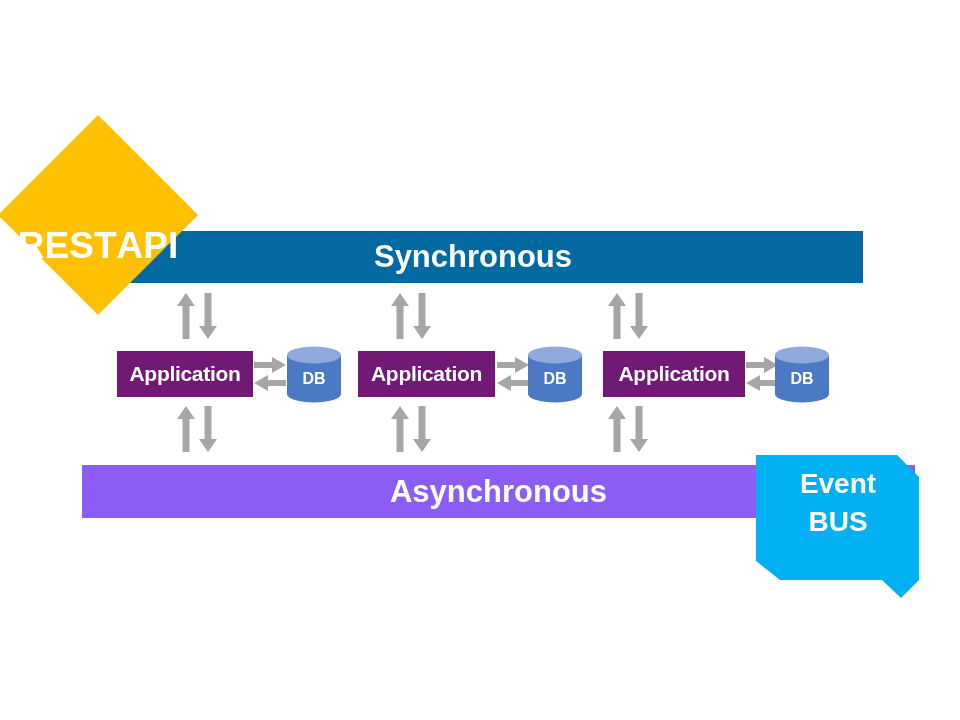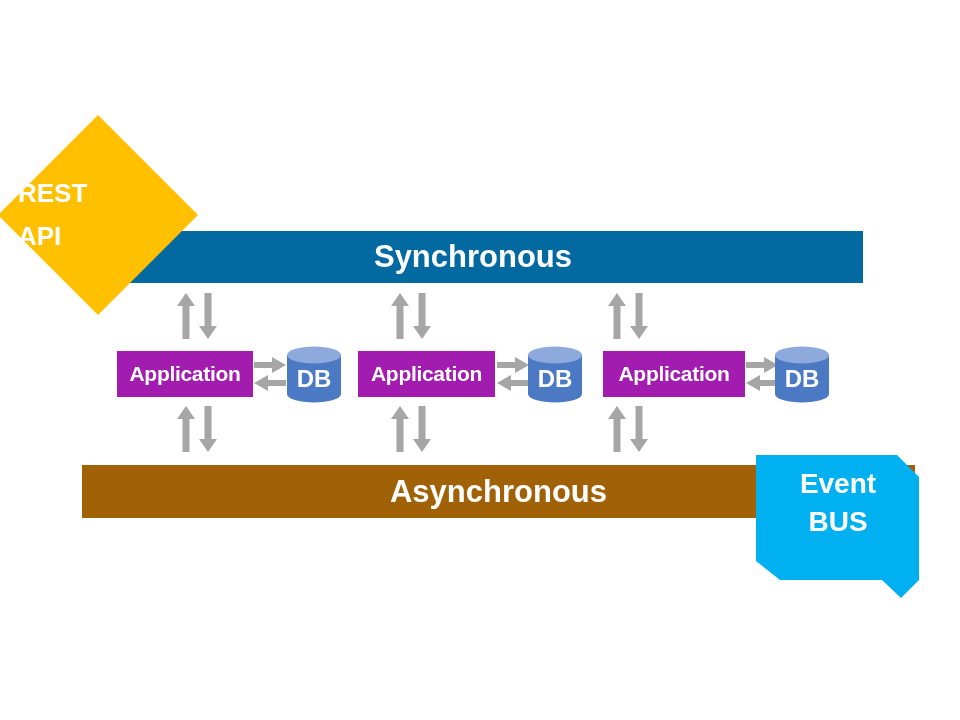--- a/index.html
+++ b/index.html
@@ -8,56 +8,56 @@
     font-family:"Liberation Sans", sans-serif;
   }
   .abs{position:absolute;}
 
   
   .bar{
     display:flex;align-items:center;justify-content:center;
     color:#fff;font-weight:bold;z-index:1;
   }
   #sync-bar{left:83px;top:231px;width:780px;height:52px;background:#0369a1;font-size:31px;}
-  #async-bar{left:82px;top:465px;width:833px;height:53px;background:#a16207;font-size:31px;}
+  #async-bar{left:82px;top:465px;width:833px;height:53px;background:#8b5cf6;font-size:31px;}
 
   
   #rest-diamond{left:-10px;top:110px;z-index:2;}
   #rest-label{
     left:18px;top:163px;width:160px;height:104px;z-index:3;
-    display:flex;flex-direction:column;align-items:flex-start;justify-content:center;
-    color:#fff;font-weight:bold;font-size:26px;line-height:43px;
+    display:flex;flex-direction:row;align-items:flex-end;justify-content:center;
+    color:#fff;font-weight:bold;font-size:37px;line-height:43px;
   }
 
   
   #eventbus-shape{left:756px;top:455px;z-index:2;}
   #eventbus-label{
     left:756px;top:455px;width:164px;height:95px;z-index:3;
     display:flex;flex-direction:column;align-items:center;justify-content:center;
     color:#fff;font-weight:bold;font-size:28px;line-height:38px;
   }
 
   
   .app-box{
-    background:#a21caf;display:flex;align-items:center;justify-content:center;
+    background:#701a75;display:flex;align-items:center;justify-content:center;
     color:#fff;font-weight:bold;font-size:21px;letter-spacing:-0.3px;z-index:1;
   }
   #app-1{left:117px;top:351px;width:136px;height:46px;}
   #app-2{left:358px;top:351px;width:137px;height:46px;}
   #app-3{left:603px;top:351px;width:142px;height:46px;}
 
   
   .db-wrap{width:54px;height:58px;z-index:1;}
   #db-1{left:287px;top:346px;}
   #db-2{left:528px;top:346px;}
   #db-3{left:775px;top:346px;}
   .db-label{
     position:absolute;left:0;top:13px;width:54px;height:40px;
     display:flex;align-items:center;justify-content:center;
-    color:#fff;font-weight:bold;font-size:24px;
+    color:#fff;font-weight:bold;font-size:16px;
   }
 
   
   .varrows{width:44px;height:46px;z-index:1;}
   .harrows{width:32px;height:34px;z-index:1;}
   #v-top-1{left:175px;top:293px;} #v-top-2{left:389px;top:293px;} #v-top-3{left:606px;top:293px;}
   #v-bot-1{left:175px;top:406px;} #v-bot-2{left:389px;top:406px;} #v-bot-3{left:606px;top:406px;}
   #h-1{left:254px;top:357px;} #h-2{left:497px;top:357px;} #h-3{left:746px;top:357px;}
 </style>
 </head>

